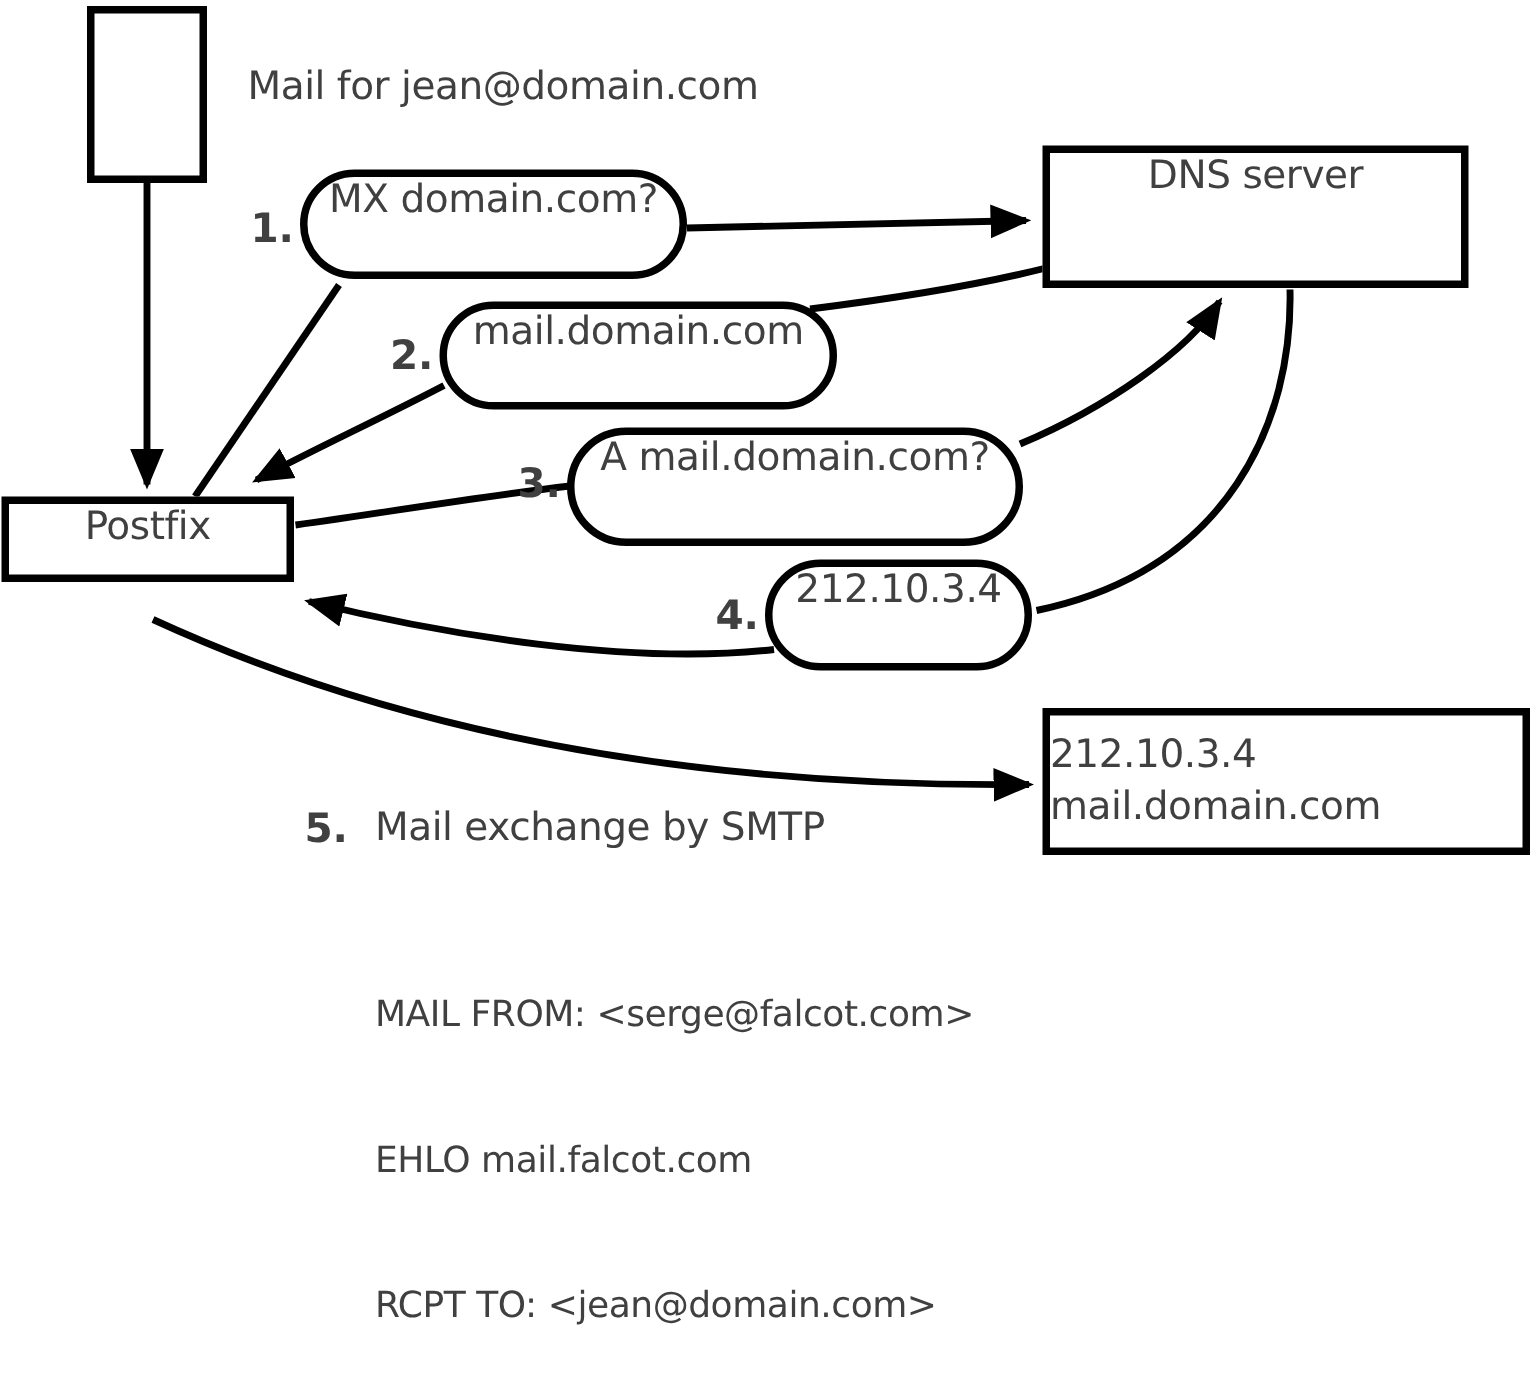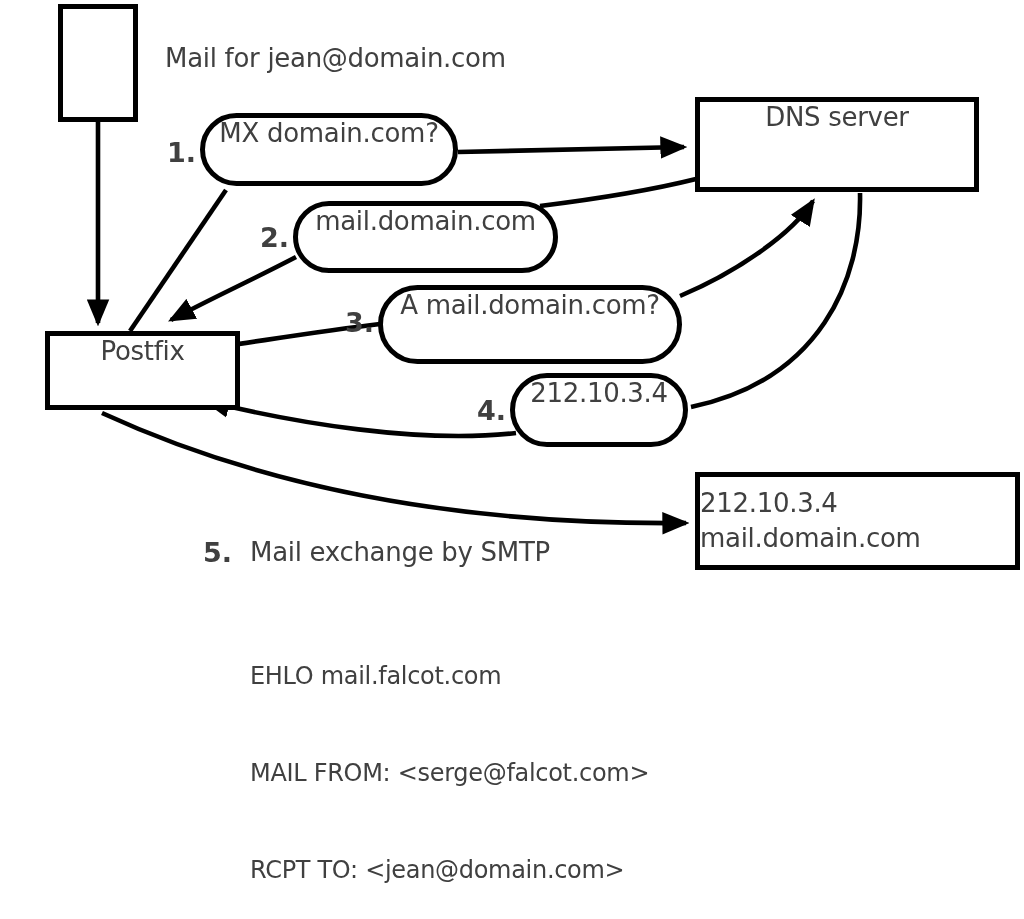--- a/index.html
+++ b/index.html
@@ -38,21 +38,21 @@
     font-size: 26px;
     letter-spacing: -0.3px;
     white-space: nowrap;
   }
   .node.rect { border-radius: 0; }
   .pill { border-radius: 40px; }
   .node-message {
     left: 58px; top: 4px; width: 80px; height: 118px;
   }
   .node-postfix {
-    left: 1px; top: 331px; width: 195px; height: 79px; margin-left: 44px;
+    left: 1px; top: 331px; width: 195px; height: 57px;
   }
   .node-dns {
     left: 695px; top: 97px; width: 284px; height: 95px;
   }
   .node-mailserver {
     left: 695px; top: 472px; width: 325px; height: 98px;
     flex-direction: column;
     line-height: 35px;
   }
   .pill-1 { left: 200px; top: 113px; width: 258px; height: 73px; }
@@ -152,22 +152,22 @@
 
   <div class="step-num num-4">4.</div>
   <div class="node pill pill-4">
     <span>212.10.3.4</span>
   </div>
 
   <div class="step-num num-5">5.</div>
   <div class="free-label step5-label">Mail exchange by SMTP</div>
 
   <div class="smtp-block">
+    <div class="smtp-line">MAIL FROM: &lt;serge@falcot.com&gt;</div>
     <div class="smtp-line">EHLO mail.falcot.com</div>
-    <div class="smtp-line">MAIL FROM: &lt;serge@falcot.com&gt;</div>
     <div class="smtp-line">RCPT TO: &lt;jean@domain.com&gt;</div>
     
     
     
     
     
     
     
   </div>
 

